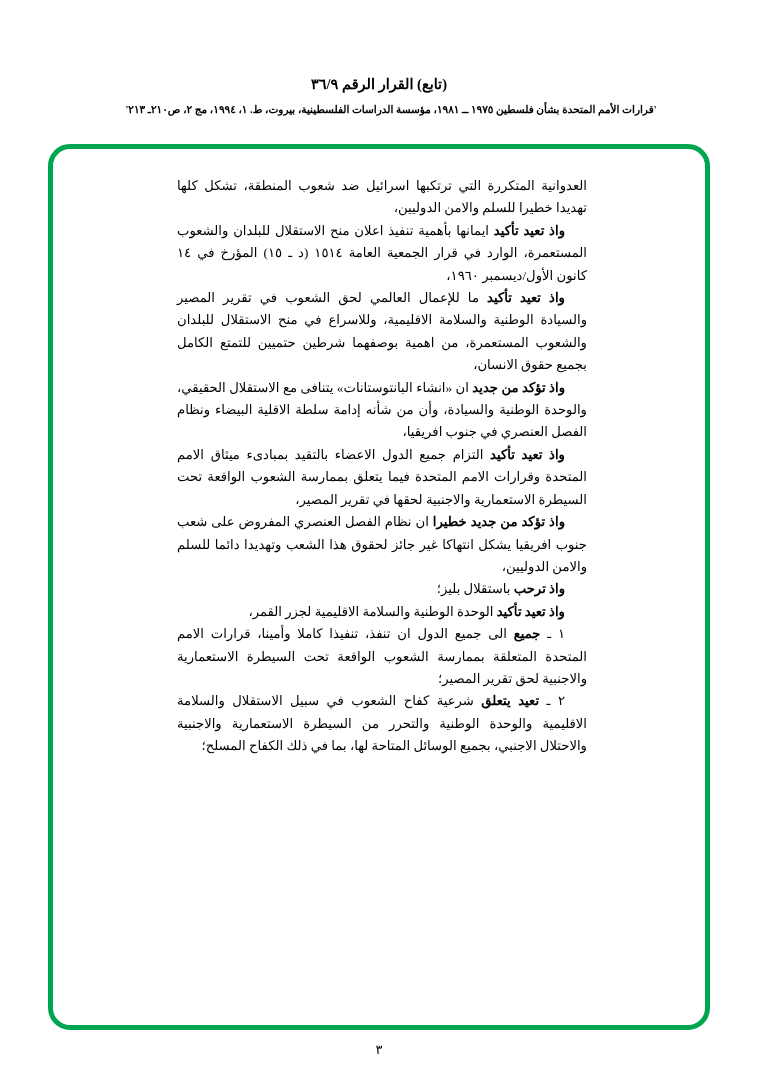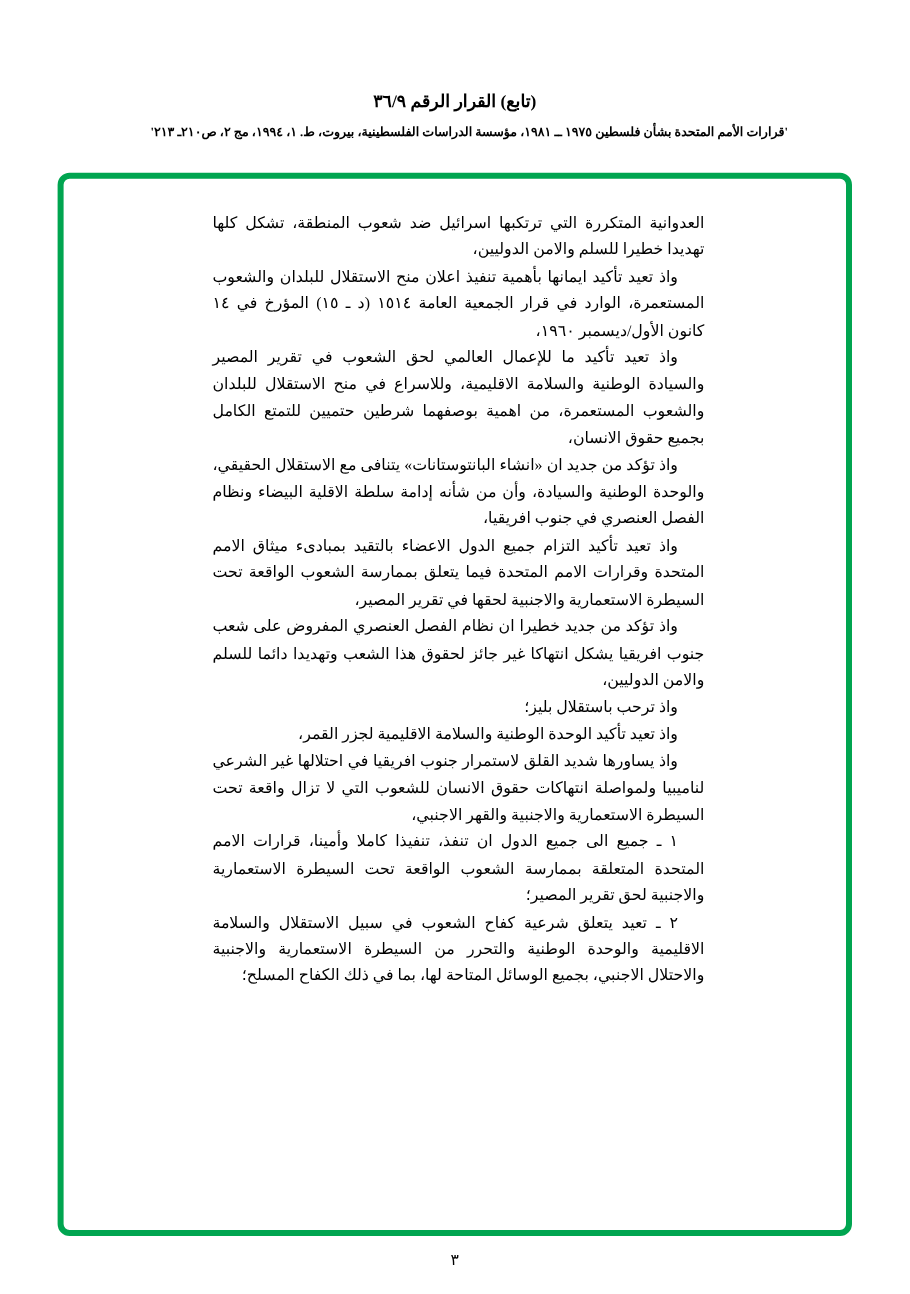--- a/index.html
+++ b/index.html
@@ -43,21 +43,21 @@
     font-weight: bold;
     direction: rtl;
   }
   .frame {
     position: absolute;
     top: 144px;
     right: 48px;
     width: 662px;
     height: 886px;
     border: 5px solid #00a550;
-    border-radius: 10px;
+    border-radius: 22px;
     box-sizing: border-box;
     background: #ffffff;
   }
   .body-text {
     position: absolute;
     top: 26px;
     right: 118px;
     width: 410px;
     direction: rtl;
     text-align: justify;
@@ -69,21 +69,21 @@
     margin: 0 0 0 0;
     text-indent: 0;
   }
   .body-text p.indent {
     text-indent: 22px;
   }
   .body-text p.noindent {
     text-indent: 0;
   }
   .body-text b {
-    font-weight: normal;
+    font-weight: bold;
   }
   .page-number {
     position: absolute;
     bottom: 20px;
     left: 0;
     width: 758px;
     text-align: center;
     font-size: 13px;
     direction: rtl;
   }
@@ -109,21 +109,20 @@
       <p class="indent"><b>واذ تؤكد من جديد</b><span> ان «انشاء البانتوستانات» يتنافى مع الاستقلال الحقيقي، والوحدة الوطنية والسيادة، وأن من شأنه إدامة سلطة الاقلية البيضاء ونظام الفصل العنصري في جنوب افريقيا،</span></p>
 
       <p class="indent"><b>واذ تعيد تأكيد</b><span> التزام جميع الدول الاعضاء بالتقيد بمبادىء ميثاق الامم المتحدة وقرارات الامم المتحدة فيما يتعلق بممارسة الشعوب الواقعة تحت السيطرة الاستعمارية والاجنبية لحقها في تقرير المصير،</span></p>
 
       <p class="indent"><b>واذ تؤكد من جديد خطيرا</b><span> ان نظام الفصل العنصري المفروض على شعب جنوب افريقيا يشكل انتهاكا غير جائز لحقوق هذا الشعب وتهديدا دائما للسلم والامن الدوليين،</span></p>
 
       <p class="indent"><b>واذ ترحب</b><span> باستقلال بليز؛</span></p>
 
       <p class="indent"><b>واذ تعيد تأكيد</b><span> الوحدة الوطنية والسلامة الاقليمية لجزر القمر،</span></p>
 
-      <p class="indent"><b>واذ يساورها شديد القلق</b><span> لاستمرار جنوب افريقيا في احتلالها غير الشرعي لناميبيا ولمواصلة انتهاكات حقوق الانسان للشعوب التي لا تزال واقعة تحت السيطرة الاستعمارية والاجنبية والقهر الاجنبي،</span></p>
 
       <p class="indent"><span>١ ـ </span><b>جميع</b><span> الى جميع الدول ان تنفذ، تنفيذا كاملا وأمينا، قرارات الامم المتحدة المتعلقة بممارسة الشعوب الواقعة تحت السيطرة الاستعمارية والاجنبية لحق تقرير المصير؛</span></p>
 
       <p class="indent"><span>٢ ـ </span><b>تعيد يتعلق</b><span> شرعية كفاح الشعوب في سبيل الاستقلال والسلامة الاقليمية والوحدة الوطنية والتحرر من السيطرة الاستعمارية والاجنبية والاحتلال الاجنبي، بجميع الوسائل المتاحة لها، بما في ذلك الكفاح المسلح؛</span></p>
 
     </div>
   </div>
 
   <div class="page-number">٣</div>
 

